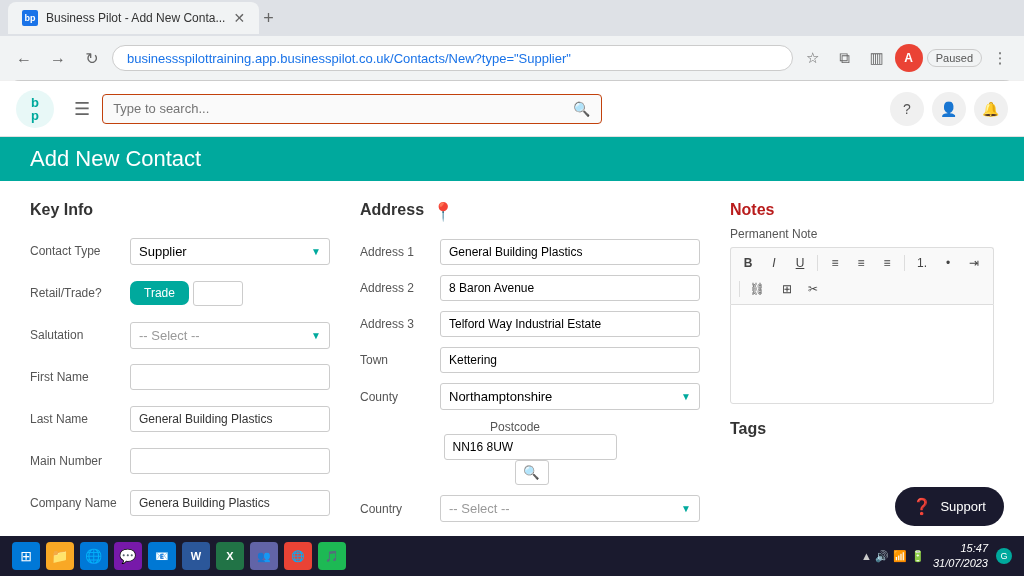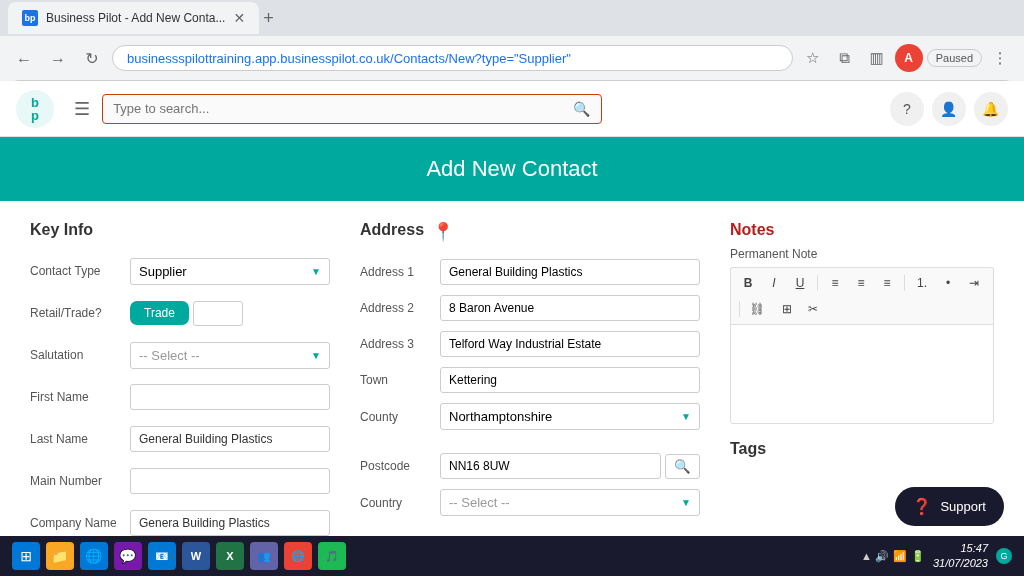--- a/index.html
+++ b/index.html
@@ -117,21 +117,21 @@
     .header-icon-btn {
       background: #f0f0f0; border: none; border-radius: 50%;
       width: 34px; height: 34px; cursor: pointer;
       display: flex; align-items: center; justify-content: center;
       color: #555; font-size: 14px;
     }
 
     .page-title-bar {
       background: #00a99d; padding: 16px 30px;
       color: white; font-size: 22px; font-weight: 400;
-      height: 64px; display: flex; align-items: center; justify-content: center;
+      height: 44px; display: flex; align-items: center;
     }
 
     .form-area {
       padding: 20px 30px;
       display: grid;
       grid-template-columns: 300px 340px 1fr;
       gap: 0 30px;
       overflow-y: auto;
       height: calc(576px - 80px - 56px - 60px);
       background: white;
@@ -166,27 +166,27 @@
       background: #00a99d; color: white; border: none;
       border-radius: 7px; padding: 5px 14px; font-size: 12px;
       cursor: pointer; font-weight: 500;
     }
     .radio-input { width: 60px; border: 1px solid #ccc; border-radius: 3px; padding: 4px 6px; }
 
     
     .addr-label { font-size: 12px; color: #555; width: 80px; flex-shrink: 0; }
     .addr-control { flex: 1; padding: 5px 8px; border: 1px solid #ccc; border-radius: 3px; font-size: 12px; }
     .addr-row { display: flex; align-items: center; margin-bottom: 10px; }
-    .postcode-row { display: flex; align-items: center; margin-bottom: 10px; }
+    .postcode-row { display: flex; align-items: center; margin-bottom: 10px; flex-direction: column; }
     .postcode-input { flex: 1; padding: 5px 8px; border: 1px solid #ccc; border-radius: 3px; font-size: 12px; }
     .postcode-search-btn {
       background: none; border: 1px solid #ccc; border-radius: 3px;
       padding: 4px 8px; cursor: pointer; color: #555; margin-left: 4px;
     }
-    .county-row { display: flex; align-items: center; margin-bottom: 23px; }
+    .county-row { display: flex; align-items: center; margin-bottom: 10px; }
     .county-select {
       flex: 1; display: flex; align-items: center; justify-content: space-between;
       border: 1px solid #ccc; border-radius: 3px; padding: 5px 8px; cursor: pointer;
       background: white;
     }
 
     
     .notes-title { font-size: 16px; font-weight: 600; color: #b91c1c; margin-bottom: 8px; }
     .perm-note-label { font-size: 12px; color: #555; margin-bottom: 6px; }
     .notes-toolbar {

